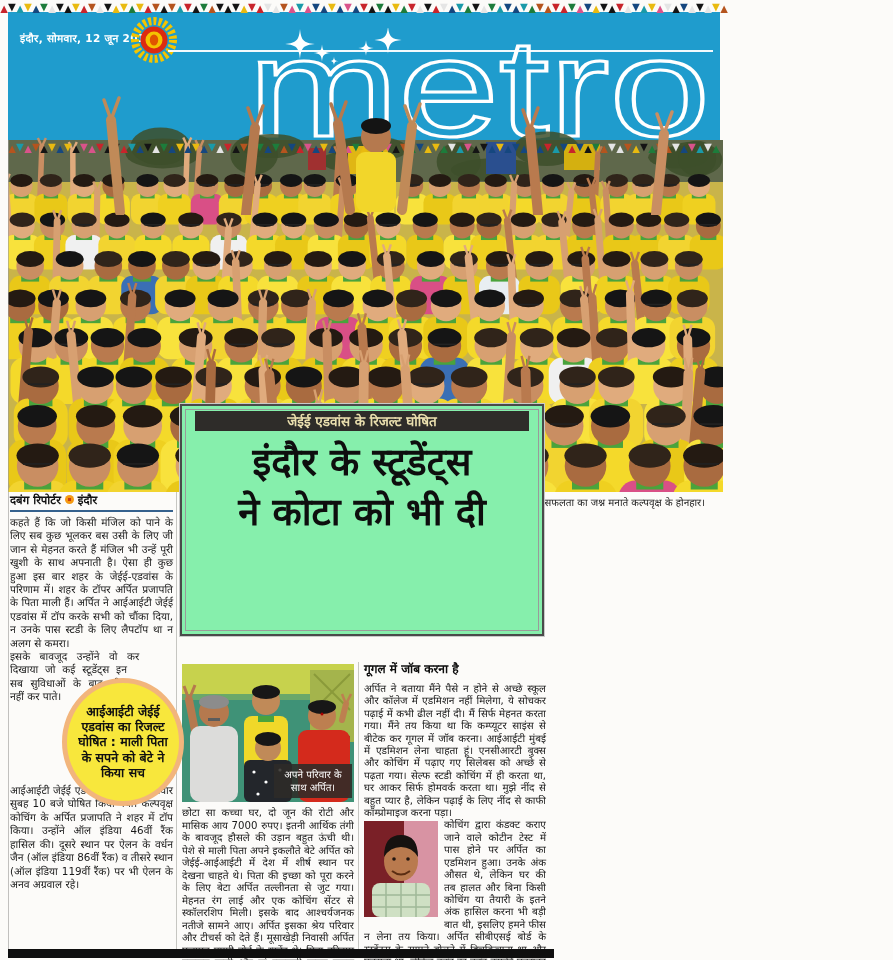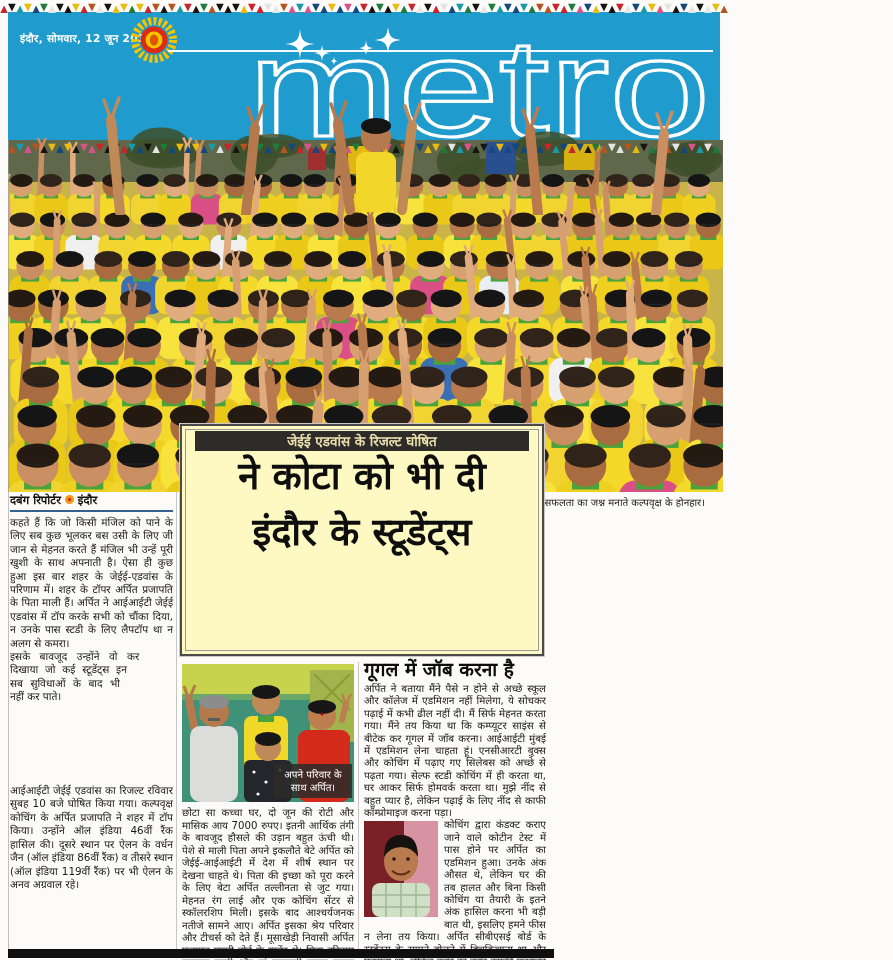--- a/index.html
+++ b/index.html
@@ -18,21 +18,21 @@
   .bunting{height:13px;overflow:hidden;white-space:nowrap;line-height:13px;}
   .bunting span{display:inline-block;width:8px;font-size:10px;text-align:center;}
   .bunt-top{left:0;top:0;width:731px;}
   .bunt-mid{left:8px;top:140px;width:715px;}
   
   .main-photo{left:8px;top:90px;width:715px;height:402px;}
   .arms-layer{left:8px;top:90px;width:715px;height:125px;pointer-events:none;}
   .photo-caption{left:360px;top:495px;width:345px;text-align:right;font-size:10px;color:#1c1c1c;}
   .leftedge{left:8px;top:140px;width:1px;height:818px;background:#9a9a96;opacity:.6;}
   
-  .headline-box{left:180px;top:424px;width:360px;height:228px;background:#fef9c3;
+  .headline-box{left:180px;top:404px;width:360px;height:228px;background:#86efac;
                 border:2px solid #4a4a4a;outline:1px solid #9a9a9a;outline-offset:-6px;
                 box-shadow:0 0 0 1px #c9c9c9;}
   .kicker{margin:5px 13px 0 13px;height:20px;line-height:20px;background:#2e2c29;
           color:#eadfae;font-size:13.5px;font-weight:bold;text-align:center;}
   .hl{ text-align:center;font-weight:bold;color:#0e0e0e;}
   .hl1{font-size:38px;line-height:50px;margin-top:6px;}
   .hl2{font-size:38px;line-height:50px;}
   .hl3{font-size:52px;line-height:62px;}
   
   .colrule{width:1px;background:#c6c6c2;}
@@ -42,21 +42,21 @@
   .byrule{height:2px;background:#35618d;margin:3px 0 4px 0;}
   .body-txt{font-size:10.4px;line-height:13.4px;color:#191919;text-align:justify;}
   .wrap-spacer{float:right;width:102px;height:134px;shape-outside:ellipse(58px 66px at 100% 50%);}
   .circle-callout{left:62px;top:678px;width:122px;height:128px;border-radius:50%;
                   background:#f8e73c;border:5px solid #f2b57c;box-sizing:border-box;
                   display:flex;align-items:center;justify-content:center;text-align:center;
                   font-size:12.5px;line-height:1.22;font-weight:bold;color:#101010;padding:6px;z-index:6;}
   .mid-col{left:182px;top:660px;width:172px;}
   .right-col{left:364px;top:660px;width:182px;}
   .col-head{font-size:15.5px;font-weight:bold;color:#0d0d0d;line-height:19px;margin-bottom:4px;}
-  .col-head-lg{font-size:19px;}
+  .col-head-lg{font-size:12px;}
   .mid-body{margin-top:5px;font-size:10.2px;line-height:12.5px;}
   .sub-head{font-size:16.5px;font-weight:bold;margin:5px 0 3px 0;}
   .man-photo{float:left;margin:2px 6px 2px 0;}
   .bottom-bar{left:8px;top:949px;width:546px;height:9px;background:#0f0f0f;}
 </style>
 </head>
 <body>
 
 <div id="page">
 
@@ -903,42 +903,43 @@
     <ellipse cx="368" cy="36" rx="15" ry="8" fill="#141414"></ellipse>
     <rect x="348" y="62" width="40" height="60" rx="9" fill="#f2d62a"></rect>
   </svg>
 
   <div class="abs photo-caption">सफलता का जश्न मनाते कल्पवृक्ष के होनहार।</div>
 
   <div class="abs leftedge"></div>
 
   <div class="abs headline-box">
     <div class="kicker">जेईई एडवांस के रिजल्ट घोषित</div>
+    <div class="hl hl1">इंदौर के स्टूडेंट्स</div>
     <div class="hl hl2">ने कोटा को भी दी</div>
-    <div class="hl hl1">इंदौर के स्टूडेंट्स</div>
   </div>
 
   <div class="abs colrule" style="left:176px;top:492px;height:458px;"></div>
   <div class="abs colrule" style="left:358px;top:662px;height:288px;"></div>
 
   <div class="abs left-col">
     <div class="byline">
       <span>दबंग रिपोर्टर</span>
       <span class="flower"></span>
       <span>इंदौर</span>
     </div>
     <div class="byrule"></div>
     <div class="body-txt">कहते हैं कि जो किसी मंजिल को पाने के लिए सब कुछ भूलकर बस उसी के लिए जी जान से मेहनत करते हैं मंजिल भी उन्हें पूरी खुशी के साथ अपनाती है। ऐसा ही कुछ हुआ इस बार शहर के जेईई-एडवांस के परिणाम में। शहर के टॉपर अर्पित प्रजापति के पिता माली हैं। अर्पित ने आईआईटी जेईई एडवांस में टॉप करके सभी को चौंका दिया, न उनके पास स्टडी के लिए लैपटॉप था न अलग से कमरा।</div>
     <div class="body-txt">
       <span class="wrap-spacer"></span>
       <span>इसके बावजूद उन्होंने वो कर दिखाया जो कई स्टूडेंट्स इन सब सुविधाओं के बाद भी नहीं कर पाते।</span>
     </div>
     <div class="body-txt" style="clear:both;margin-top:2px;">आईआईटी जेईई एडवांस का रिजल्ट रविवार सुबह 10 बजे घोषित किया गया। कल्पवृक्ष कोचिंग के अर्पित प्रजापति ने शहर में टॉप किया। उन्होंने ऑल इंडिया 46वीं रैंक हासिल की। दूसरे स्थान पर ऐलन के वर्धन जैन (ऑल इंडिया 86वीं रैंक) व तीसरे स्थान (ऑल इंडिया 119वीं रैंक) पर भी ऐलन के अनव अग्रवाल रहे।</div>
   </div>
 
+  <div class="abs circle-callout">आईआईटी जेईई एडवांस का रिजल्ट घोषित : माली पिता के सपने को बेटे ने किया सच</div>
 
   <div class="abs mid-col">
     <svg width="172" height="138" viewBox="0 0 172 138" style="display:block;margin-top:4px;">
       <rect width="172" height="138" fill="#3f9277"></rect>
       <rect width="172" height="32" fill="#c7d24d"></rect>
       <rect y="30" width="172" height="6" fill="#6aa86a"></rect>
       <rect x="128" y="6" width="44" height="72" fill="#a4b44c"></rect>
       <line x1="132" y1="10" x2="168" y2="46" stroke="#8a9a3a" stroke-width="2"></line>
       <line x1="168" y1="10" x2="132" y2="46" stroke="#8a9a3a" stroke-width="2"></line>
       <rect x="150" y="72" width="18" height="44" fill="#7a4a22"></rect>

